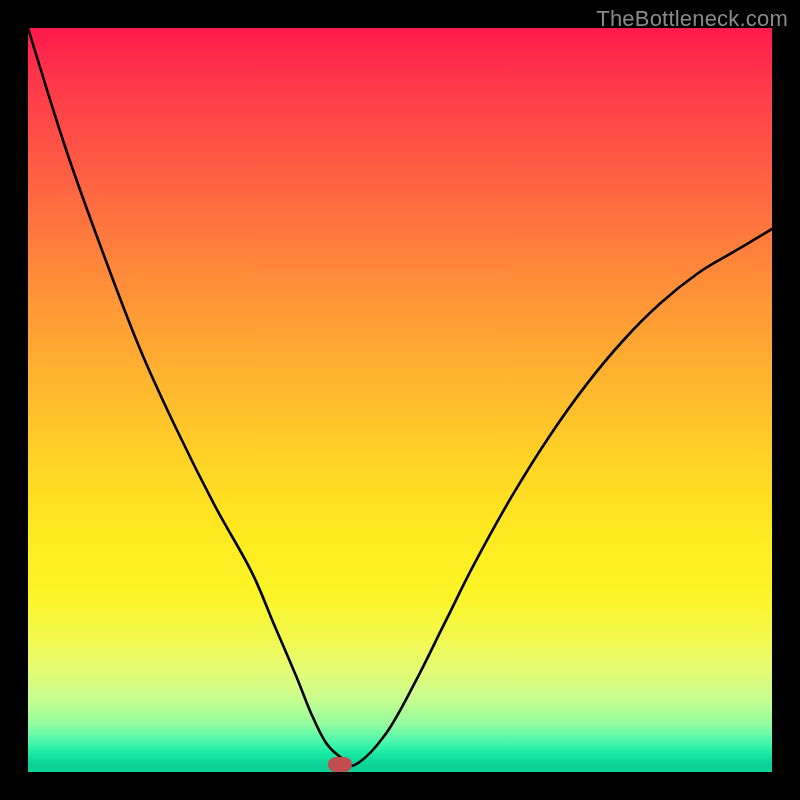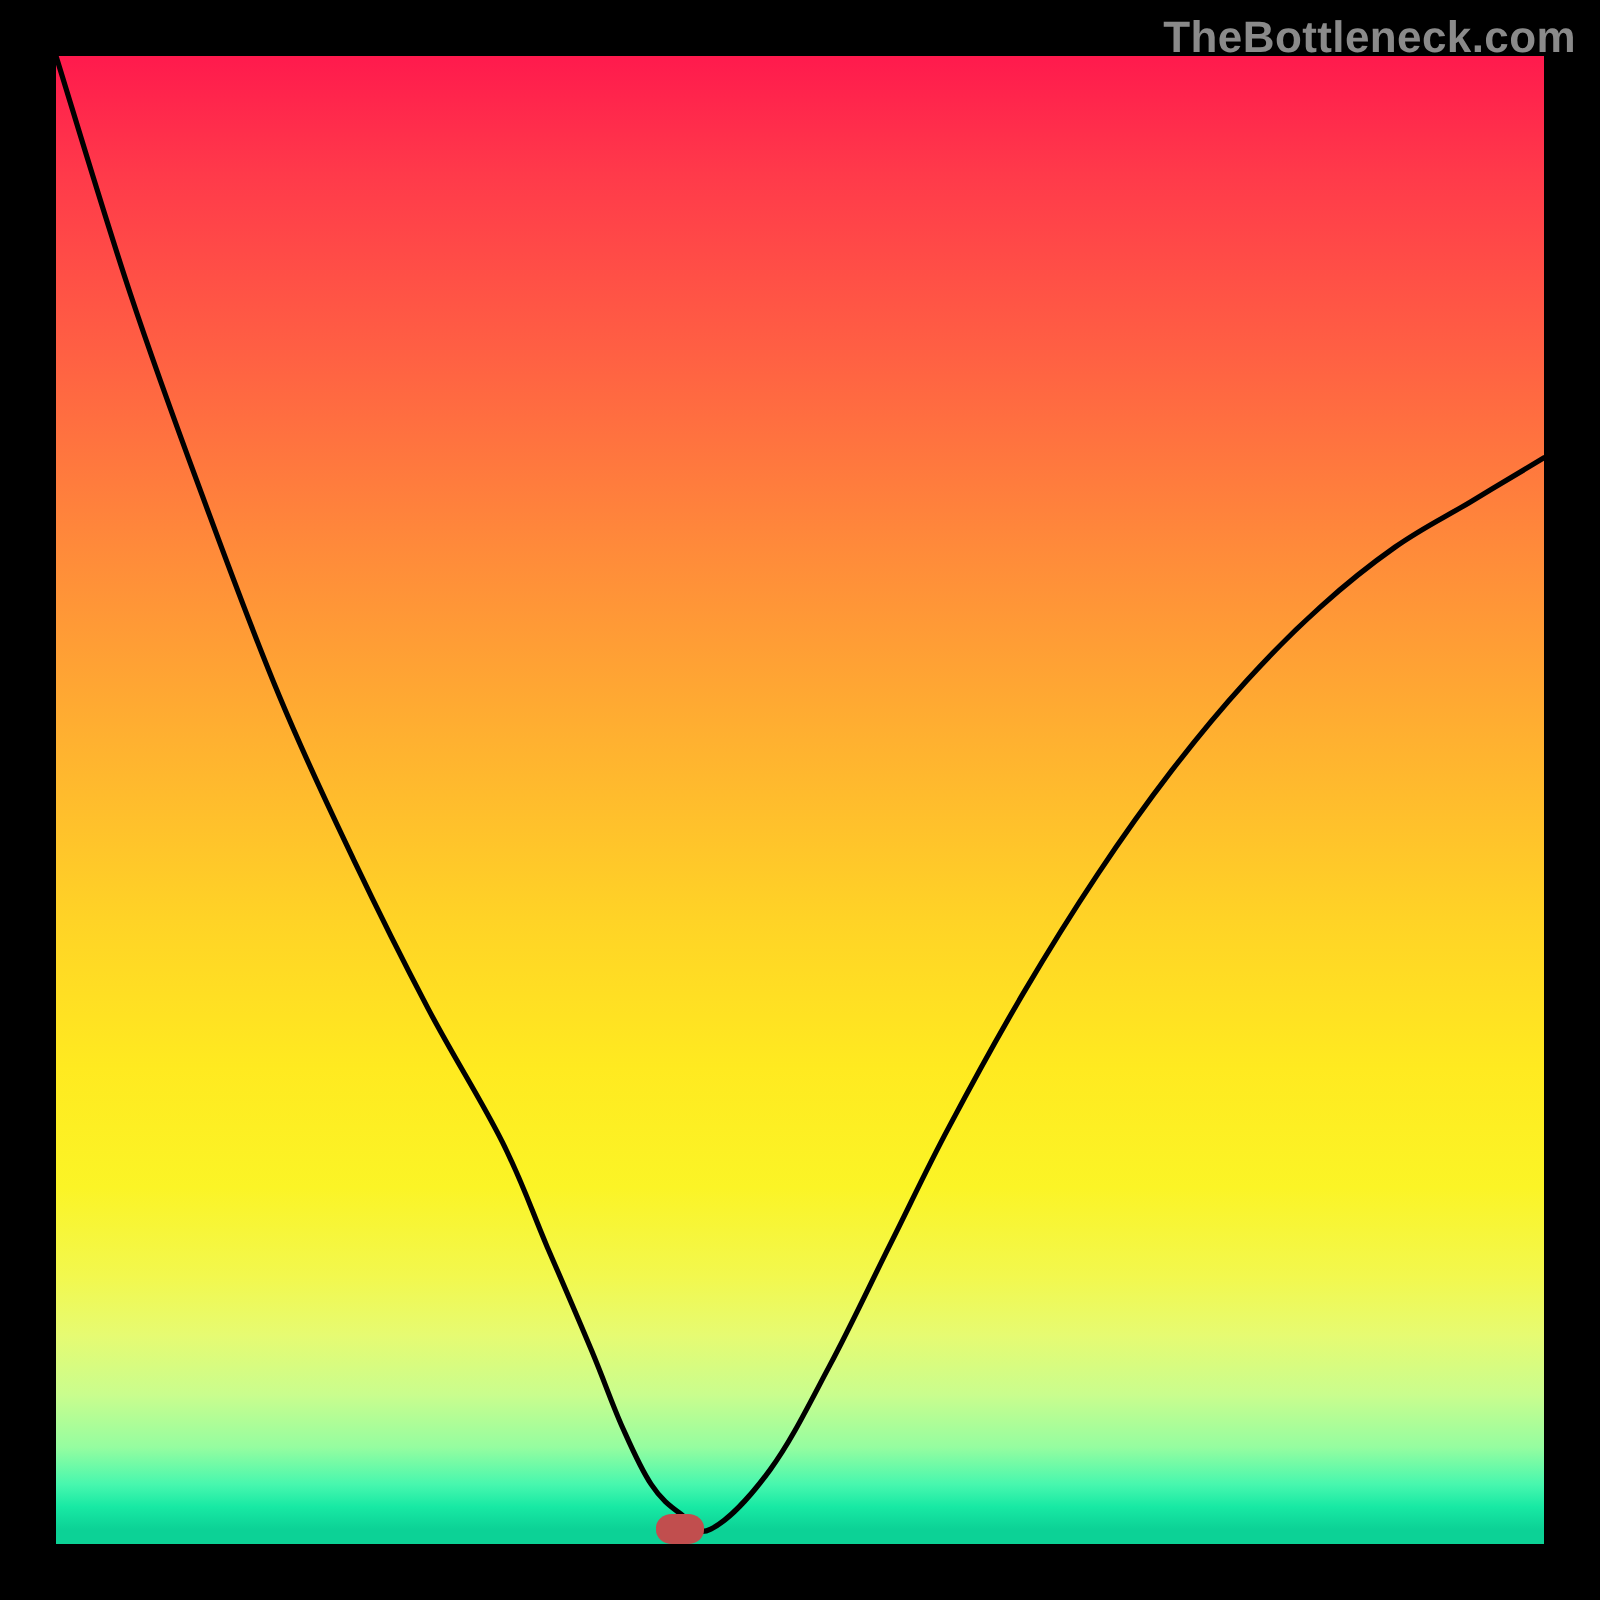--- a/index.html
+++ b/index.html
@@ -52,21 +52,21 @@
       #0cd296 99%,
       #0cd296 100%
     );
   }
   .watermark {
     position: absolute;
     top: 6px;
     right: 12px;
     color: #8a8a8a;
     font-size: 22px;
-    font-weight: 700;
+    font-weight: 400;
     letter-spacing: 0.2px;
     user-select: none;
     text-align: center;
   }
   svg.curve {
     position: absolute;
     left: 0;
     top: 0;
     width: 100%;
     height: 100%;

